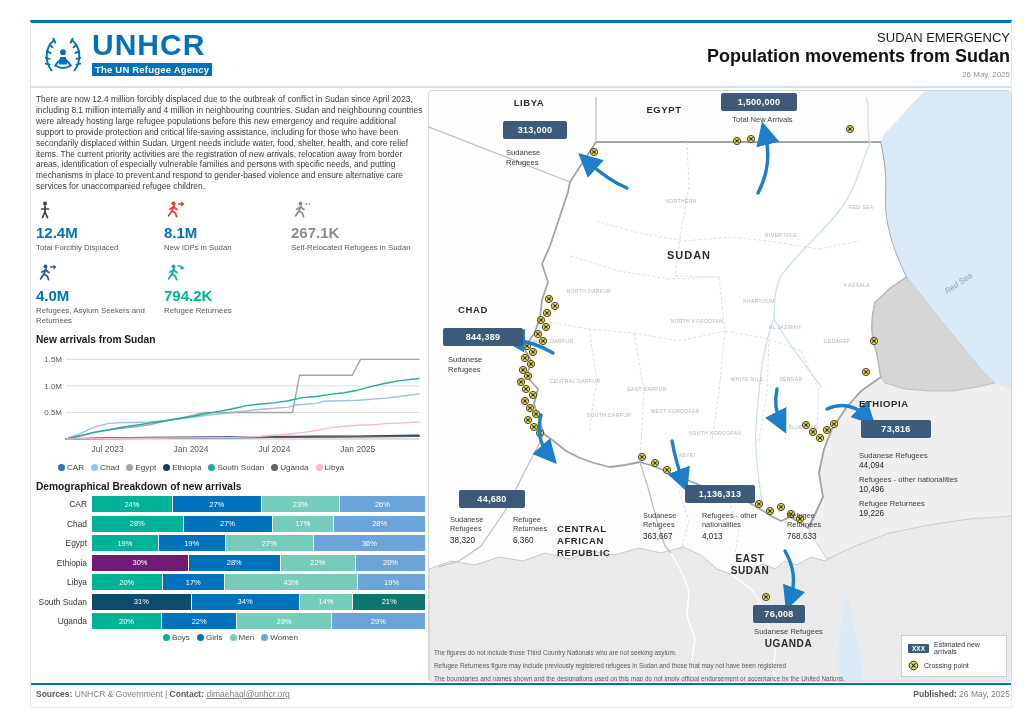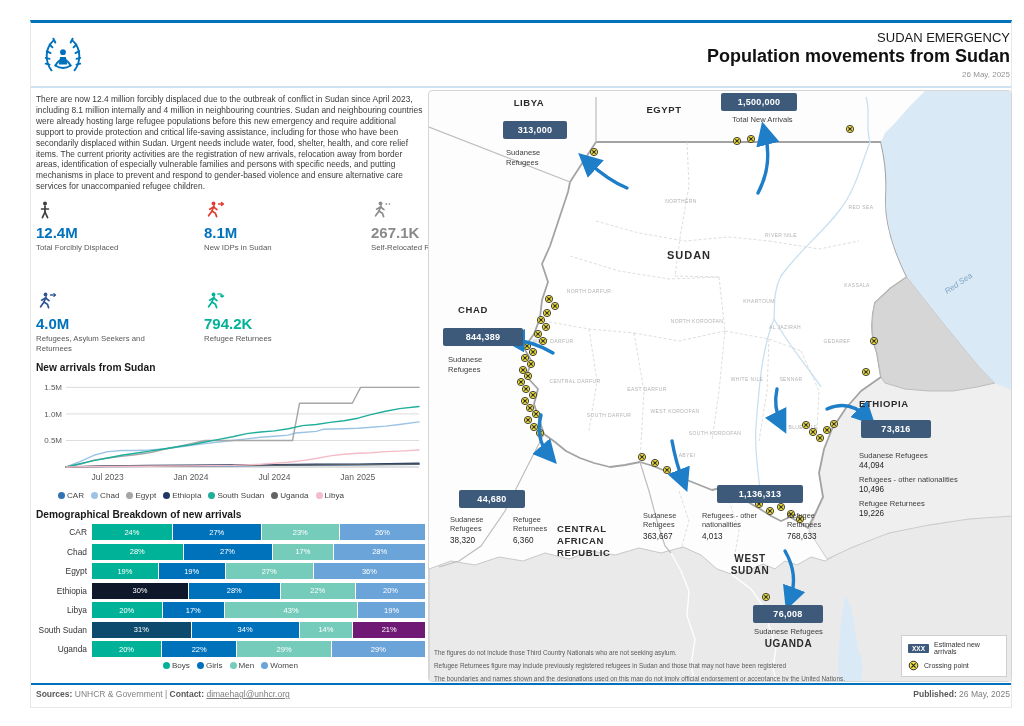--- a/index.html
+++ b/index.html
@@ -15,21 +15,21 @@
   .logo-txt .uname{font-weight:bold;font-size:30px;letter-spacing:1px;color:var(--brand);line-height:.92;}
   .logo-txt .ubar{margin-top:2px;background:var(--brand);color:#fff;font-weight:bold;font-size:9.5px;padding:1px 3px;letter-spacing:.2px;display:inline-block;}
   .hdr-right{position:absolute;right:14px;top:30px;text-align:right;}
   .kicker{font-size:13px;color:#1a1a1a;}
   .h-title{font-size:18px;font-weight:bold;color:#111;margin-top:1px;}
   .h-date{font-size:8px;color:#949494;margin-top:3px;}
 
   
   .leftcol{position:absolute;left:36px;top:94px;width:389px;}
   .intro{font-size:8.4px;line-height:10.9px;color:#3b3b3b;text-align:left;}
-  .figs{display:grid;grid-template-columns:128px 127px 134px;row-gap:12px;margin-top:9px;gap:40px;}
+  .figs{display:grid;grid-template-columns:128px 127px 134px;row-gap:12px;margin-top:9px;}
   .fig .num{font-size:15px;font-weight:bold;margin-top:1px;}
   .fig .lab{font-size:7.8px;color:#595959;line-height:9.3px;margin-top:2px;padding-right:10px;}
   .sec-title{font-size:10.2px;font-weight:bold;color:#1a1a1a;margin-top:9px;}
   .legend-row{display:flex;flex-wrap:nowrap;gap:7px;justify-content:flex-start;margin-top:2px;padding-left:22px;font-size:8.1px;color:#444;}
   .legend-row .lgi{display:inline-flex;align-items:center;gap:2px;white-space:nowrap;}
   .legend-row .dot{width:7px;height:7px;border-radius:50%;display:inline-block;}
   .legend-center{justify-content:center;padding-left:0;}
   
   .bars{margin-top:4px;}
   .brow{display:flex;align-items:center;margin-bottom:3.5px;}
@@ -82,20 +82,24 @@
         <path d="M10,34 l-4,-1 M10,28 l-4,-1 M11,22 l-4,-2 M13,16 l-3,-3 M16,11 l-2,-4"></path>
         <path d="M38,34 l4,-1 M38,28 l4,-1 M37,22 l4,-2 M35,16 l3,-3 M32,11 l2,-4"></path>
         <path d="M16,35 Q24,22 32,35"></path>
         <path d="M16,35 Q24,40 32,35"></path>
       </g>
       <g fill="#0072BC">
         <circle cx="24" cy="21" r="3"></circle>
         <path d="M21,26 h6 l1.5,8 h-9 z"></path>
       </g>
     </svg>
+    <div class="logo-txt">
+      <div class="uname">UNHCR</div>
+      <div class="ubar">The UN Refugee Agency</div>
+    </div>
   </div>
   <div class="hdr-right">
     <div class="kicker">SUDAN EMERGENCY</div>
     <div class="h-title">Population movements from Sudan</div>
     <div class="h-date">26 May, 2025</div>
   </div>
 
   <div class="leftcol">
     <div class="intro">There are now 12.4 million forcibly displaced due to the outbreak of conflict in Sudan since April 2023, including 8.1 million internally and 4 million in neighbouring countries. Sudan and neighbouring countries were already hosting large refugee populations before this new emergency and require additional support to provide protection and critical life-saving assistance, including for those who have been secondarily displaced within Sudan. Urgent needs include water, food, shelter, health, and core relief items. The current priority activities are the registration of new arrivals, relocation away from border areas, identification of especially vulnerable families and persons with specific needs, and putting mechanisms in place to prevent and respond to gender-based violence and ensure alternative care services for unaccompanied refugee children.</div>
 
@@ -255,21 +259,21 @@
               <span>27%</span>
             </div>
             <div class="seg" style="flex-grow:36;background:#6BA4D9">
               <span>36%</span>
             </div>
           </div>
         </div>
         <div class="brow">
           <div class="blab">Ethiopia</div>
           <div class="bseg">
-            <div class="seg" style="flex-grow:30;background:#0f172a">
+            <div class="seg" style="flex-grow:30;background:#701a75">
               <span>30%</span>
             </div>
             <div class="seg" style="flex-grow:28;background:#0072BC">
               <span>28%</span>
             </div>
             <div class="seg" style="flex-grow:22;background:#76CCBB">
               <span>22%</span>
             </div>
             <div class="seg" style="flex-grow:20;background:#6BA4D9">
               <span>20%</span>
@@ -298,21 +302,21 @@
           <div class="bseg">
             <div class="seg" style="flex-grow:31;background:#0c4a6e">
               <span>31%</span>
             </div>
             <div class="seg" style="flex-grow:34;background:#0072BC">
               <span>34%</span>
             </div>
             <div class="seg" style="flex-grow:14;background:#76CCBB">
               <span>14%</span>
             </div>
-            <div class="seg" style="flex-grow:21;background:#701a75">
+            <div class="seg" style="flex-grow:21;background:#0f766e">
               <span>21%</span>
             </div>
           </div>
         </div>
         <div class="brow">
           <div class="blab">Uganda</div>
           <div class="bseg">
             <div class="seg" style="flex-grow:20;background:#00B398">
               <span>20%</span>
             </div>
@@ -621,40 +625,40 @@
     <div class="mcols" style="left:21px;top:424px;">
       <div class="c" style="width:54px;"><span>Sudanese Refugees</span><span class="mval">38,320</span></div>
       <div class="c" style="width:56px;"><span>Refugee Returnees</span><span class="mval">6,360</span></div>
     </div>
     <div class="mlab" style="left:128px;top:432px;width:90px;text-align:left;line-height:12px;font-size:9.5px;">
       <div>CENTRAL</div>
         <div>AFRICAN</div>
         <div>REPUBLIC</div>
     </div>
 
-    <div class="badge" style="left:256px;top:394px;width:86px;margin-left:32px;">1,136,313</div>
+    <div class="badge" style="left:256px;top:394px;width:70px;">1,136,313</div>
     <div class="mcols" style="left:214px;top:420px;">
       <div class="c" style="width:50px;"><span>Sudanese Refugees</span><span class="mval">363,667</span></div>
       <div class="c" style="width:76px;"><span>Refugees - other nationalities</span><span class="mval">4,013</span></div>
       <div class="c" style="width:52px;"><span>Refugee Returnees</span><span class="mval">768,633</span></div>
     </div>
     <div class="mlab" style="left:288px;top:462px;width:66px;line-height:12px;font-size:10px;">
-      <div>WEST</div>
+      <div>EAST</div>
         <div>SUDAN</div>
     </div>
 
     <div class="mlab" style="left:430px;top:307px;width:76px;text-align:left;">ETHIOPIA</div>
     <div class="badge" style="left:432px;top:329px;width:70px;">73,816</div>
     <div class="erows" style="left:430px;top:360px;width:152px;">
       <div class="r"><span>Sudanese Refugees</span><span class="mval">44,094</span></div>
       <div class="r"><span>Refugees - other nationalities</span><span class="mval">10,496</span></div>
       <div class="r"><span>Refugee Returnees</span><span class="mval">19,226</span></div>
     </div>
 
-    <div class="badge" style="left:324px;top:514px;width:70px;">76,008</div>
+    <div class="badge" style="left:324px;top:514px;width:52px;">76,008</div>
     <div class="msub" style="left:312px;top:536px;width:95px;text-align:center;">Sudanese Refugees</div>
     <div class="mlab" style="left:312px;top:547px;width:95px;font-size:10px;">UGANDA</div>
 
     <div class="mlegend">
       <div class="row">
         <span class="xbadge">XXX</span>
         <span class="t">Estimated new arrivals</span>
       </div>
       <div class="row">
         <svg width="11" height="11" viewBox="0 0 11 11">

